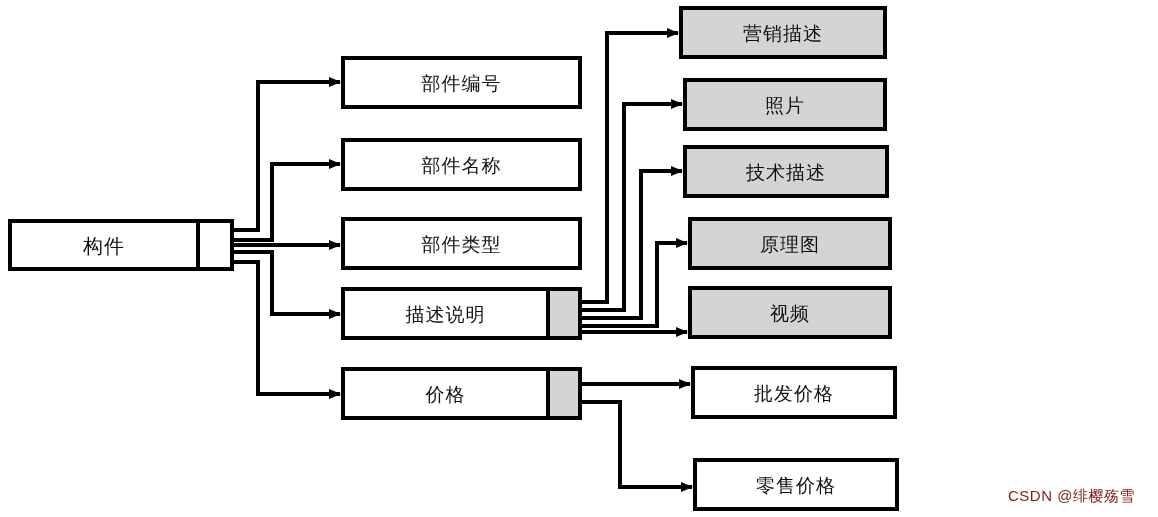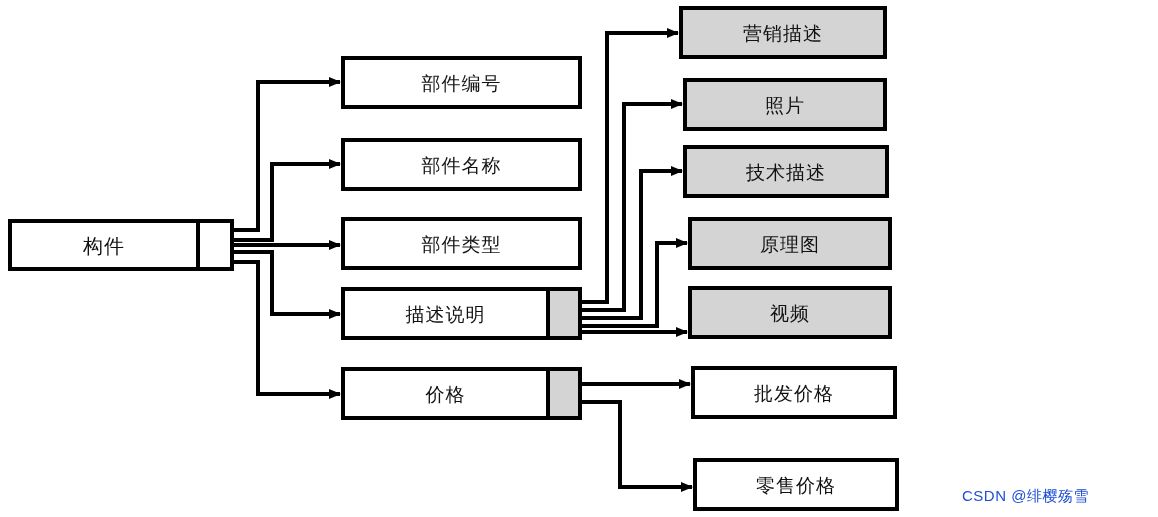--- a/index.html
+++ b/index.html
@@ -113,14 +113,14 @@
           <rect x="693" y="368" width="202" height="49" fill="#ffffff" stroke="#000000" stroke-width="4"></rect>
           <text x="794" y="393.5" class="node-label" fill="#111111">批发价格</text>
         </g>
         <g>
           <rect x="695" y="460" width="202" height="49" fill="#ffffff" stroke="#000000" stroke-width="4"></rect>
           <text x="796" y="485.5" class="node-label" fill="#111111">零售价格</text>
         </g>
       </g>
   </svg>
 
-  <div class="watermark" style="left: 962px; top: 487px; color: #1d4ed8;">CSDN @绯樱殇雪</div>
+  <div class="watermark" style="left: 1008px; top: 487px; color: #7f1d1d;">CSDN @绯樱殇雪</div>
 </div>
 
 </body></html>

